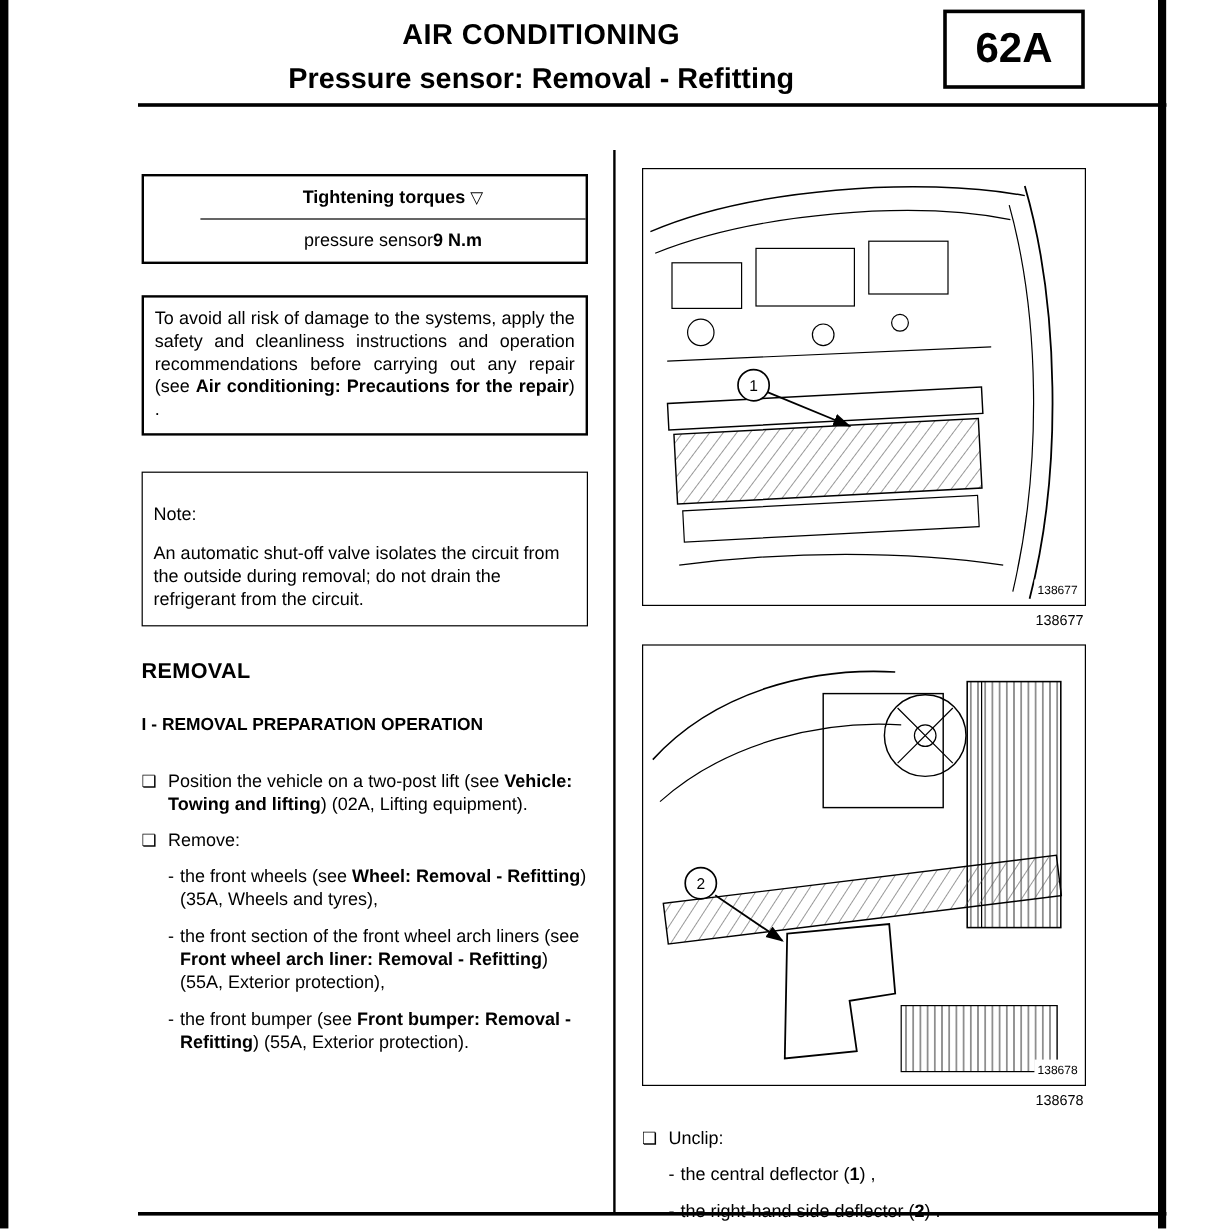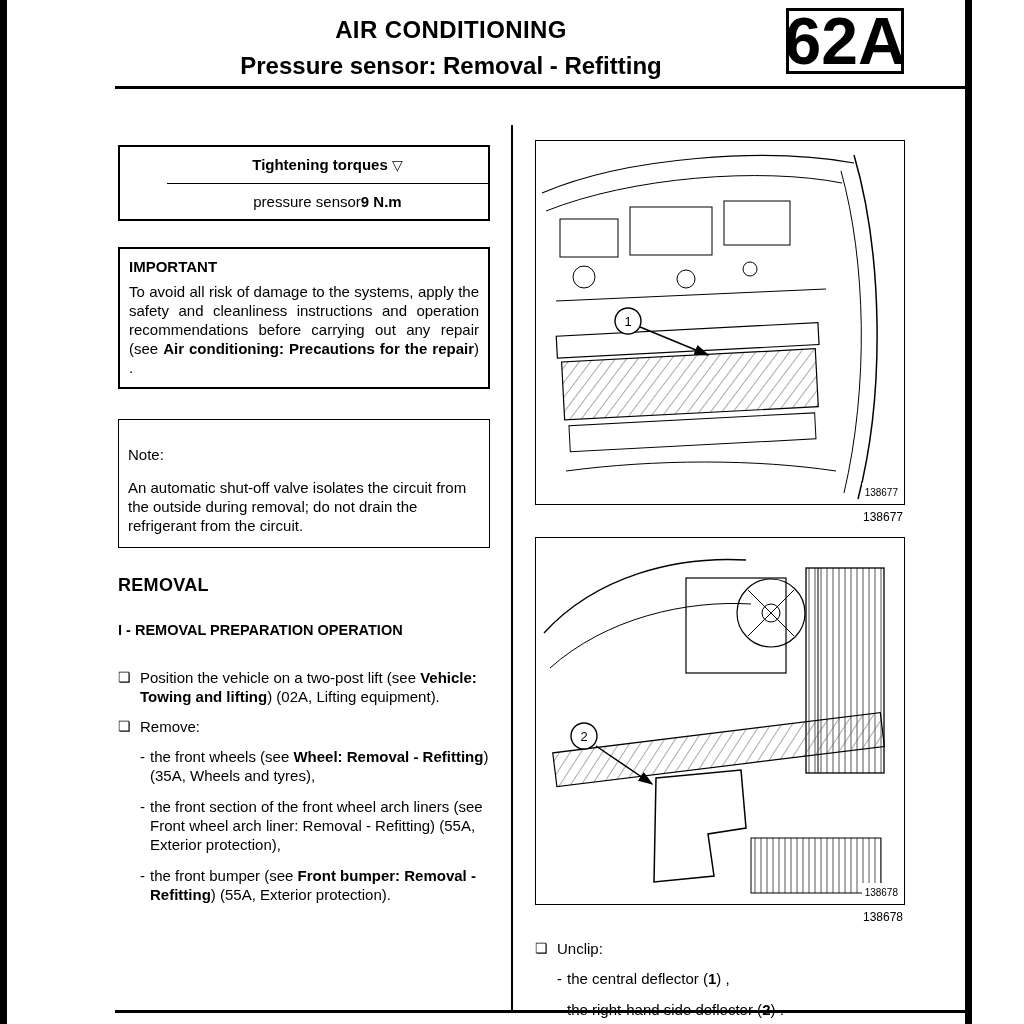--- a/index.html
+++ b/index.html
@@ -8,21 +8,21 @@
   .page { position:relative; width:972px; height:1024px; background:#fff; overflow:hidden; }
   .edge { position:absolute; top:0; bottom:0; width:7px; background:#000; }
   .edge.left { left:0; } .edge.right { right:0; }
 
   .hdr-title { position:absolute; top:16px; left:115px; width:672px; text-align:center;
                font-size:24px; font-weight:bold; letter-spacing:.4px; }
   .hdr-sub   { position:absolute; top:52px; left:115px; width:672px; text-align:center;
                font-size:24px; font-weight:bold; }
   .section-box { position:absolute; top:8px; left:786px; width:118px; height:66px;
                  border:3px solid #000; display:flex; align-items:center; justify-content:center;
-                 font-size:66px; font-weight:bold; }
+                 font-size:35px; font-weight:bold; }
   .rule-top    { position:absolute; top:86px;  left:115px; width:892px; height:3px; background:#000; }
   .rule-bottom { position:absolute; top:1010px; left:115px; width:892px; height:3px; background:#000; }
   .divider     { position:absolute; top:125px; left:511px; width:2px; height:886px; background:#000; }
 
   .col-left  { position:absolute; top:145px; left:118px; width:372px; font-size:15px; line-height:19px; }
   .col-right { position:absolute; top:140px; left:535px; width:370px; font-size:15px; line-height:19px; }
 
   .torque-table { border:2px solid #000; margin-bottom:26px;padding-left:47px; }
   .torque-header { border-bottom:1.5px solid #000; text-align:center; font-weight:bold; padding:8px 4px; }
   .torque-symbol { font-weight:normal; font-size:14px; }
@@ -72,21 +72,20 @@
         <span>Tightening torques</span>
         <span class="torque-symbol">▽</span>
       </div>
       <div class="torque-row">
         <span>pressure sensor</span>
         <span class="torque-value">9 N.m</span>
       </div>
     </div>
 
     <div class="imp-box">
-      <div class="imp-title">IMPORTANT</div>
       <div class="imp-body"><span>To avoid all risk of damage to the systems, apply the safety and cleanliness instructions and operation recommendations before carrying out any repair (see </span><span style="font-weight: bold;">Air conditioning: Precautions for the repair</span><span>) .</span></div>
     </div>
 
     <div class="note-box">
       <div class="note-title">Note:</div>
       <div class="note-body">An automatic shut-off valve isolates the circuit from the outside during removal; do not drain the refrigerant from the circuit.</div>
     </div>
 
     <div class="removal-heading">REMOVAL</div>
     <div class="sub-heading">I - REMOVAL PREPARATION OPERATION</div>
@@ -100,21 +99,21 @@
       <span class="bullet-marker">❏</span>
       <span class="bullet-text"><span>Remove:</span></span>
     </div>
 
     <div class="sub-item">
       <span class="dash">-</span>
       <span><span>the front wheels (see </span><span style="font-weight: bold;">Wheel: Removal - Refitting</span><span>) (35A, Wheels and tyres),</span></span>
     </div>
     <div class="sub-item">
       <span class="dash">-</span>
-      <span><span>the front section of the front wheel arch liners (see </span><span style="font-weight: normal;">Front wheel arch liner: Removal - Refitting</span><span>) (55A, Exterior protection),</span></span>
+      <span><span>the front section of the front wheel arch liners (see </span><span style="font-weight: bold;">Front wheel arch liner: Removal - Refitting</span><span>) (55A, Exterior protection),</span></span>
     </div>
     <div class="sub-item">
       <span class="dash">-</span>
       <span><span>the front bumper (see </span><span style="font-weight: bold;">Front bumper: Removal - Refitting</span><span>) (55A, Exterior protection).</span></span>
     </div>
   </div>
 
   <div class="col-right">
 
     <div class="figure">

